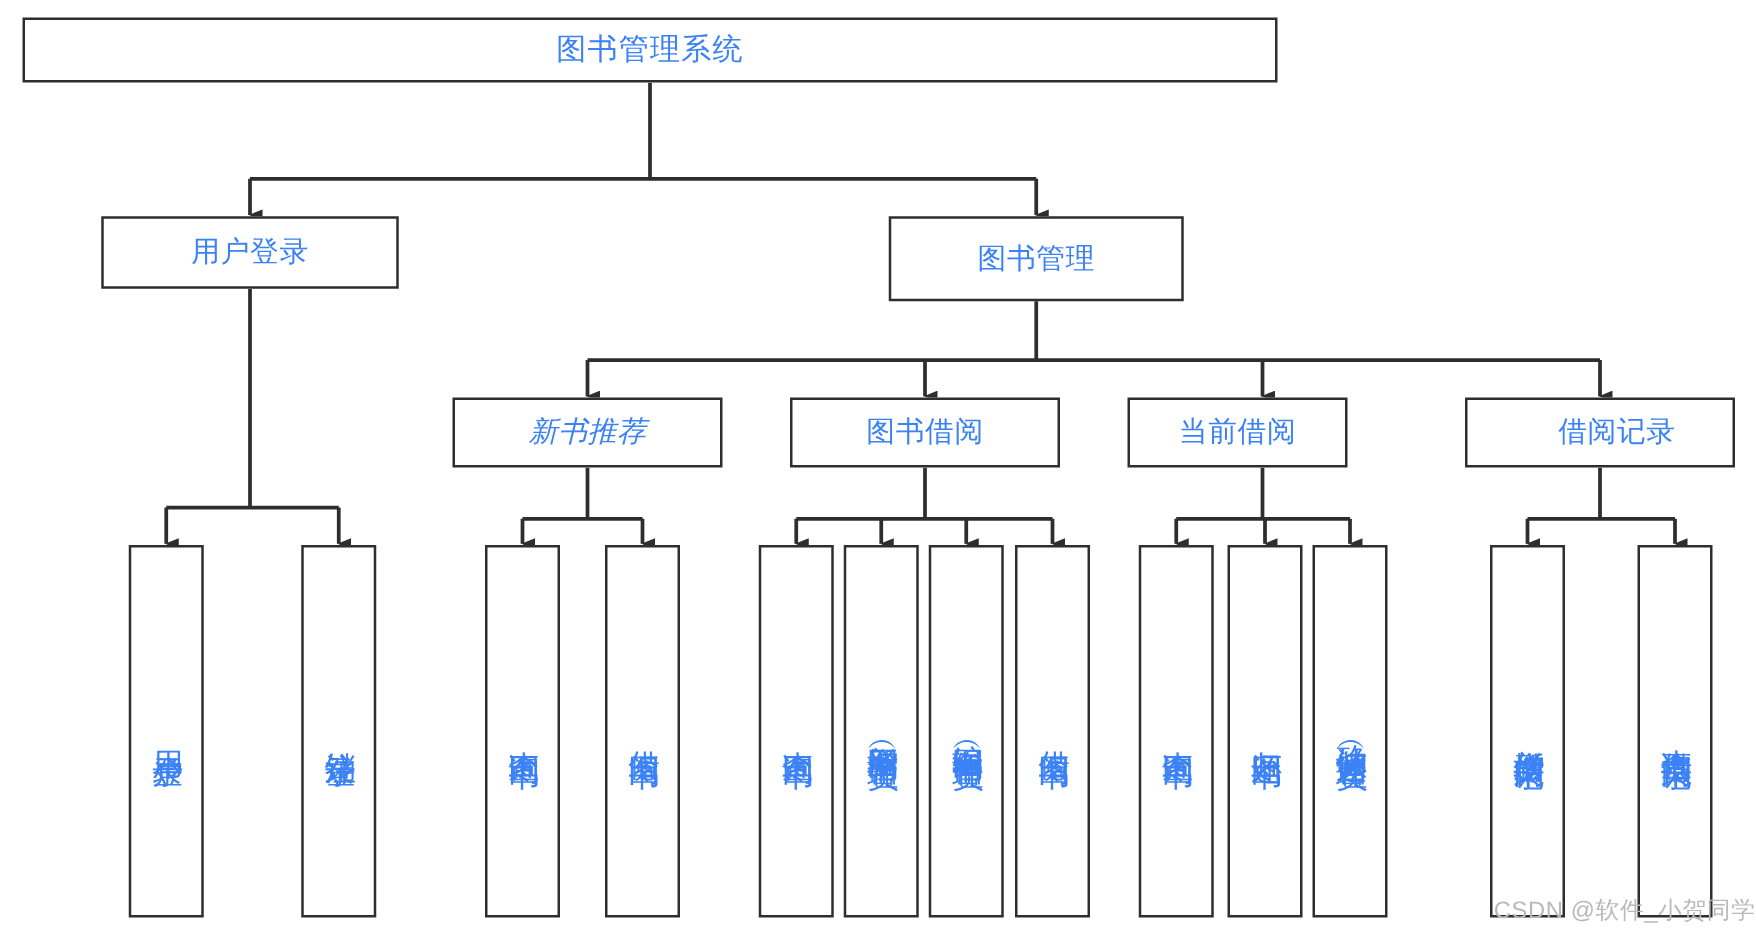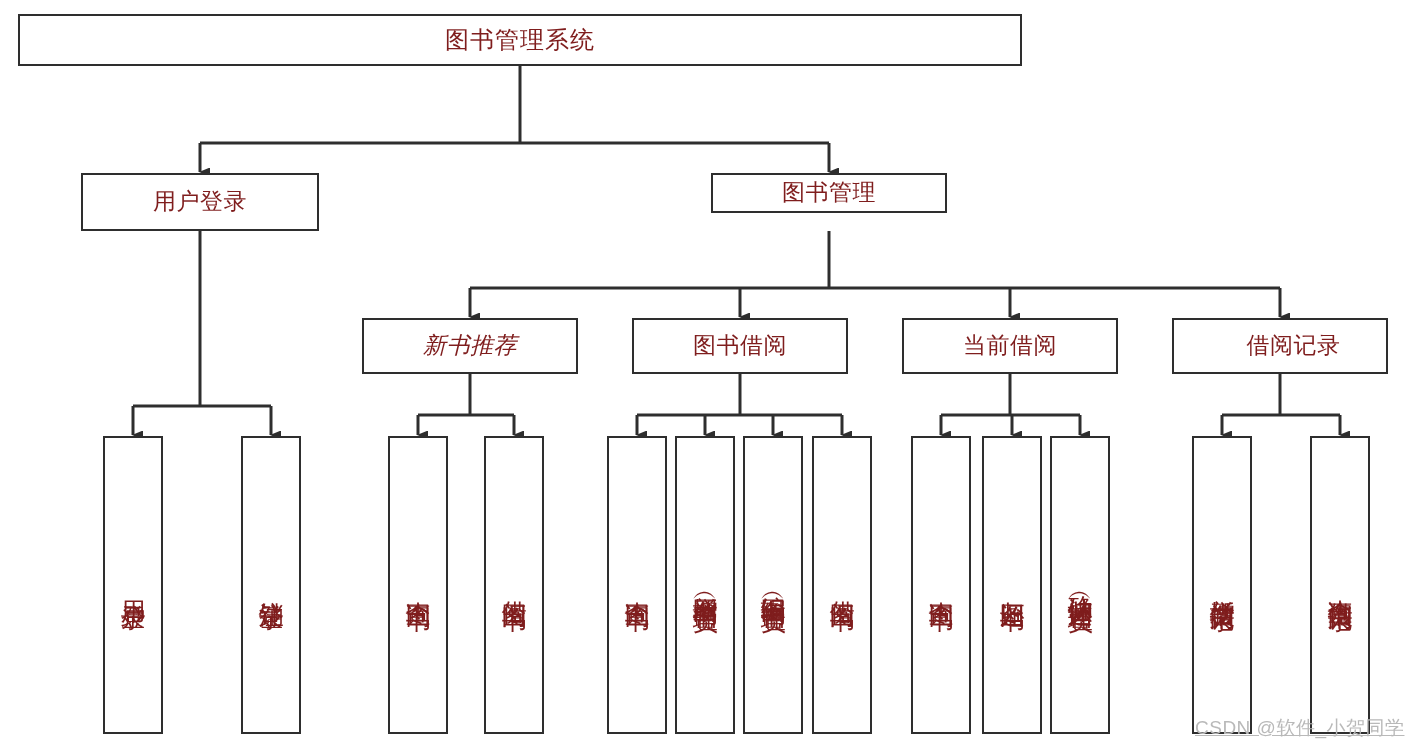--- a/index.html
+++ b/index.html
@@ -27,21 +27,21 @@
     pointer-events: none;
   }
   .node {
     position: absolute;
     box-sizing: border-box;
     background: #ffffff;
     border: 2px solid #2e2e2e;
     display: flex;
     align-items: center;
     justify-content: center;
-    color: #7f1d1d;
+    color: #3b82f6;
   }
   .node-label {
     display: block;
     text-align: center;
     line-height: 1.18;
     white-space: nowrap;
   }
   .node.horizontal .node-label {
     font-size: 23px;
     letter-spacing: 0.5px;
@@ -64,21 +64,20 @@
     white-space: normal;
     max-height: 100%;
   }
   .watermark {
     position: absolute;
     color: #b9b9b9;
     font-size: 19px;
     letter-spacing: 0.5px;
     white-space: nowrap;
     user-select: none;
-    text-decoration: underline;
   }
 </style>
 </head>
 <body>
 
 <div id="diagram-root">
 
   <svg id="edge-layer" viewBox="0 0 1405 747" width="1405" height="747" xmlns="http://www.w3.org/2000/svg">
     <defs>
       <marker id="arrowhead" markerWidth="9" markerHeight="11" refX="4.5" refY="10" orient="auto" markerUnits="userSpaceOnUse">
@@ -122,30 +121,30 @@
       </g>
   </svg>
 
   <div id="node-layer">
       <div class="node horizontal root" style="left: 18px; top: 14px; width: 1004px; height: 52px;">
         <span class="node-label">图书管理系统</span>
       </div>
       <div class="node horizontal" style="left: 81px; top: 173px; width: 238px; height: 58px;">
         <span class="node-label">用户登录</span>
       </div>
-      <div class="node horizontal" style="left: 711px; top: 173px; width: 236px; height: 40px;">
+      <div class="node horizontal" style="left: 711px; top: 173px; width: 236px; height: 68px;">
         <span class="node-label">图书管理</span>
       </div>
       <div class="node horizontal" style="left: 362px; top: 318px; width: 216px; height: 56px; font-style: italic;">
         <span class="node-label">新书推荐</span>
       </div>
       <div class="node horizontal" style="left: 632px; top: 318px; width: 216px; height: 56px; align-items: center;">
         <span class="node-label">图书借阅</span>
       </div>
-      <div class="node horizontal" style="left: 902px; top: 318px; width: 216px; height: 56px;">
+      <div class="node horizontal" style="left: 902px; top: 318px; width: 176px; height: 56px;">
         <span class="node-label">当前借阅</span>
       </div>
       <div class="node horizontal" style="left: 1172px; top: 318px; width: 216px; height: 56px; padding-left: 27px;">
         <span class="node-label">借阅记录</span>
       </div>
       <div class="node vertical" style="left: 103px; top: 436px; width: 60px; height: 298px;">
         <span class="node-label">用户登录</span>
       </div>
       <div class="node vertical" style="left: 241px; top: 436px; width: 60px; height: 298px;">
         <span class="node-label">注销登录</span>

